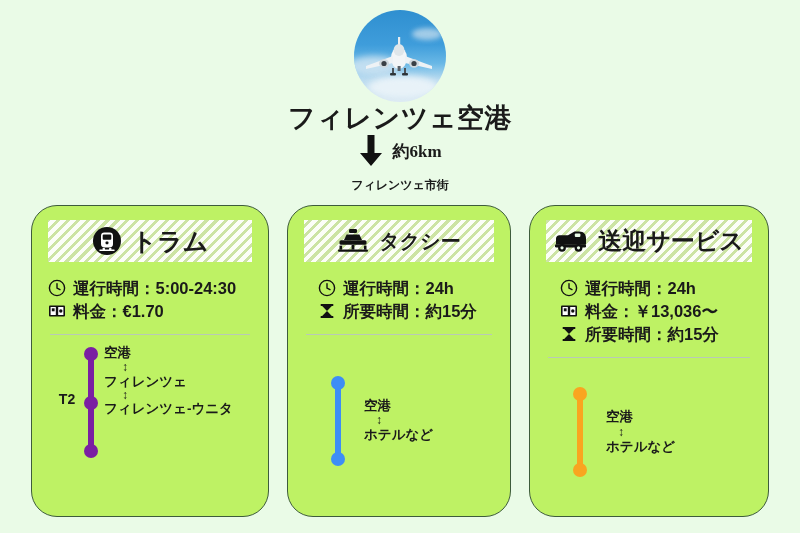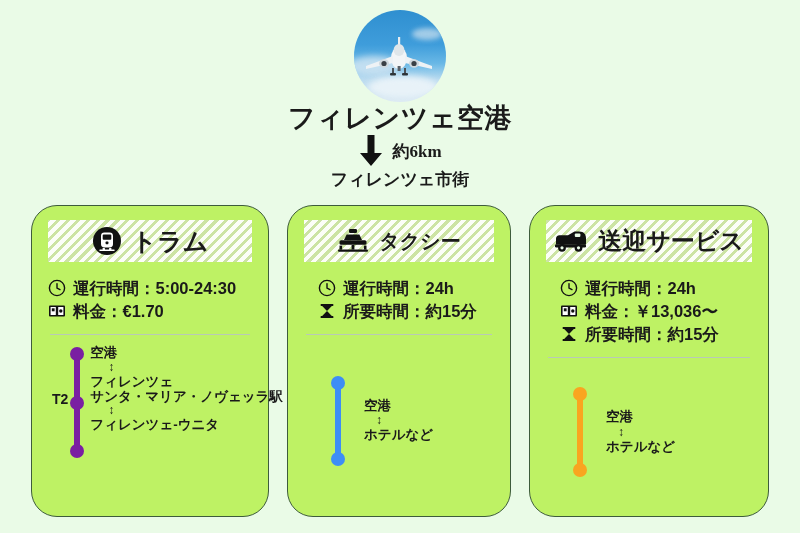--- a/index.html
+++ b/index.html
@@ -89,23 +89,23 @@
   }
   .down-arrow {
     display: block;
   }
   .dist {
     font-size: 17px;
     font-weight: 600;
     white-space: nowrap;
   }
   .city-name {
-    font-size: 17px;
-    font-weight: 600;
-    margin-top: 0px;
+    font-size: 12px;
+    font-weight: 600;
+    margin-top: 9px;
     white-space: nowrap;
   }
 
   
   .cards {
     position: absolute;
     left: 0;
     top: 205px;
     width: 800px;
     height: 312px;
@@ -341,21 +341,20 @@
       <div class="line-wrap">
         <div class="tram-bar"></div>
         <div class="dot dot-1"></div>
         <div class="dot dot-2"></div>
         <div class="dot dot-3"></div>
       </div>
       <div class="stops">
         <div class="stop-item">空港</div>
         <div class="sep">↕</div>
         <div class="stop-item stop-two">フィレンツェ</div>
-        <div class="stop-item stop-two">サンタ・マリア・ノヴェッラ駅</div>
         <div class="sep">↕</div>
         <div class="stop-item">フィレンツェ-ウニタ</div>
       </div>
     </div>
   </div>
 
   <div class="card card-taxi">
     <div class="card-title">
       <svg class="t-icon" width="32" height="26" viewBox="0 0 32 26">
         <rect x="12" y="1" width="8" height="4" rx="1.2" fill="#111"></rect>

